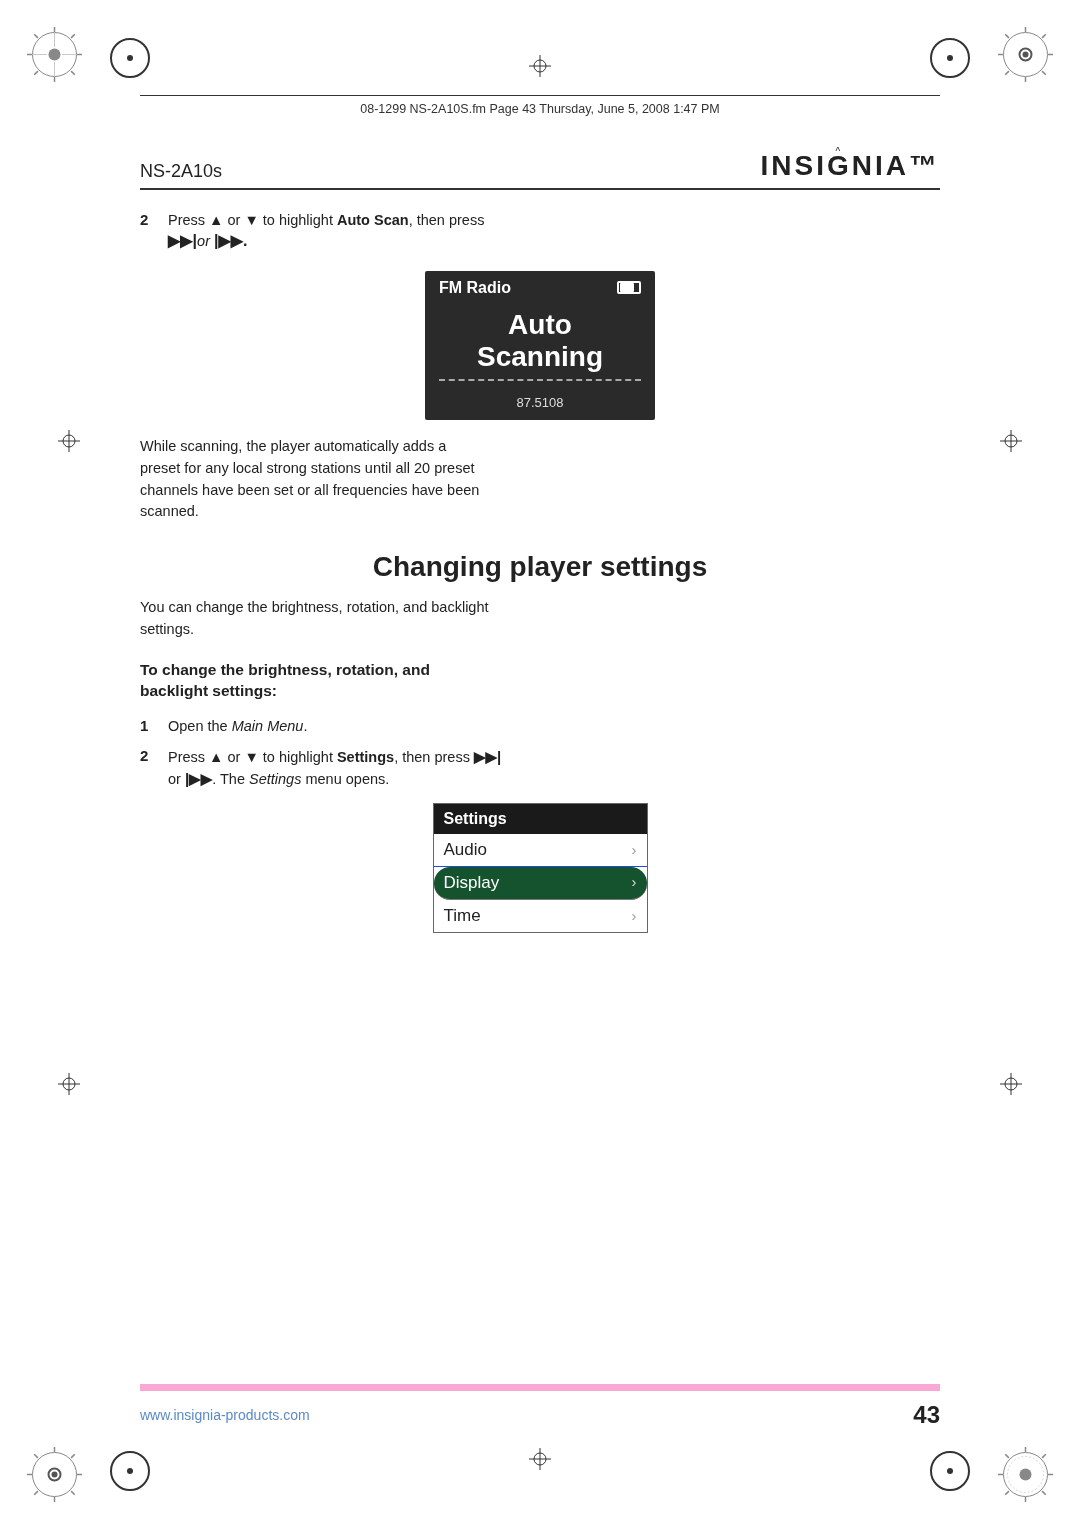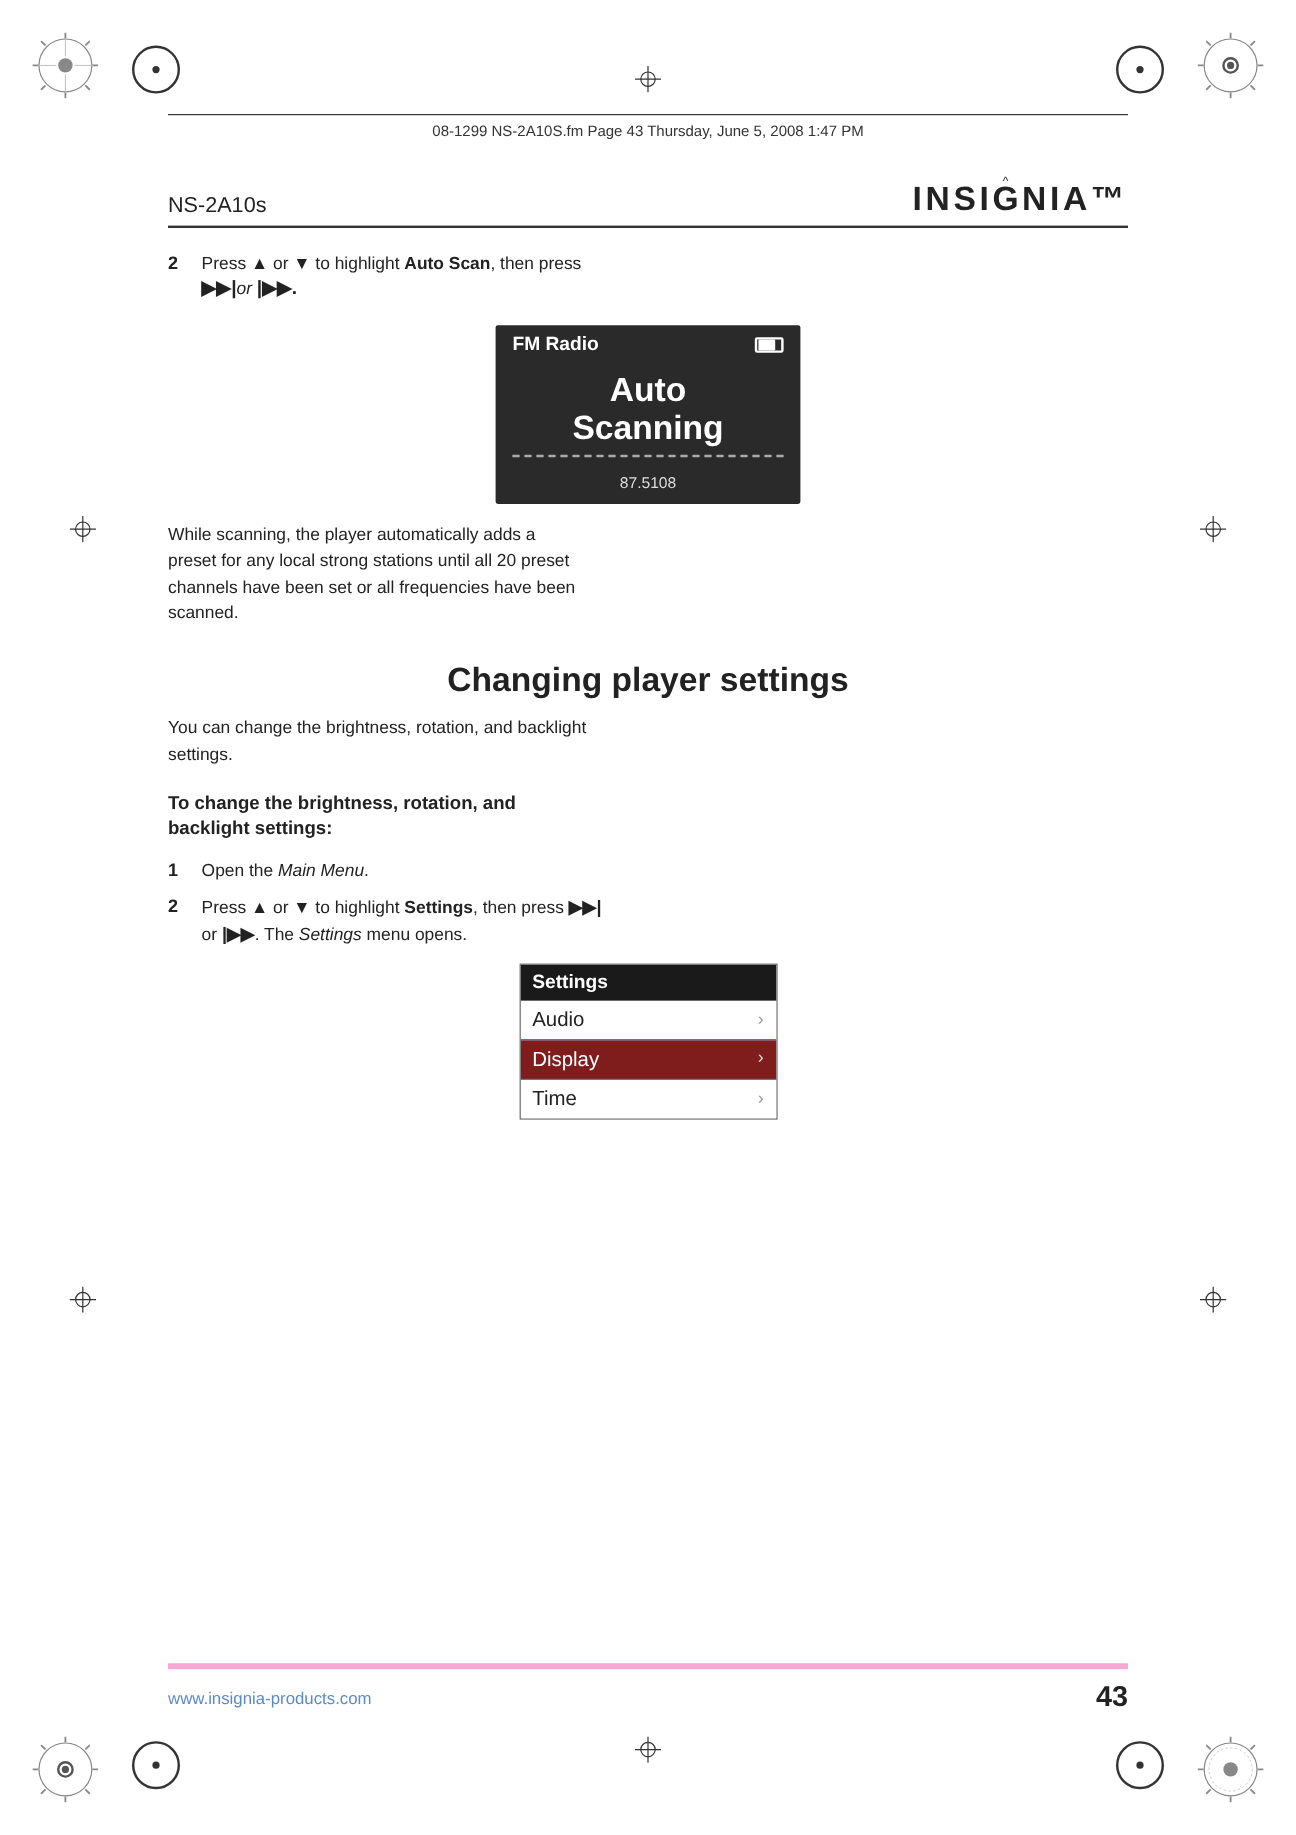--- a/index.html
+++ b/index.html
@@ -243,21 +243,21 @@
     <div class="step-row">
       <span class="step-number">2</span>
       <span class="step-text">
         Press ▲ or ▼ to highlight <strong>Auto Scan</strong>, then press<br>
         <span style="font-size:16px; font-weight:bold;">▶▶|</span><span style="font-style:italic;">or</span> <span style="font-size:16px; font-weight:bold;">|▶▶.</span>
       </span>
     </div>
   </div>
 
   <div style="display:flex; justify-content:center; margin-bottom:16px;">
-    <div style="background:#2a2a2a; color:#fff; width:254px; padding:8px 14px 10px 14px; border-radius:2px;">
+    <div style="background:#2a2a2a; color:#fff; width:230px; padding:8px 14px 10px 14px; border-radius:2px;">
       <div style="display:flex; justify-content:space-between; align-items:center; margin-bottom:2px;">
         <span style="font-size:16px; font-weight:bold;">FM Radio</span>
         <div style="display:flex; align-items:center; gap:2px;">
           <div style="width:24px; height:13px; border:2px solid #fff; border-radius:2px; padding:1px; display:inline-flex; align-items:center;">
             <div style="width:14px; height:9px; background:#fff; border-radius:1px;"></div>
           </div>
         </div>
       </div>
       <div style="text-align:center; padding:10px 0 8px 0;">
         <div style="font-size:28px; font-weight:bold; line-height:1.15;">Auto</div>
@@ -311,30 +311,30 @@
       <div style="display:flex; align-items:center; justify-content:space-between; background:#1a1a1a; color:#fff; padding:6px 10px;">
         <span style="font-size:16px; font-weight:bold;">Settings</span>
 
       </div>
 
       <div style="display:flex; align-items:center; justify-content:space-between; background:#ffffff; color:#222; padding:6px 10px; border-bottom:1px solid #1d4ed8;">
         <span style="font-size:17px;">Audio</span>
         <span style="font-size:15px; color:#999;">›</span>
       </div>
 
-      <div style="display:flex; align-items:flex-start; justify-content:space-between; background:#7f1d1d; color:#fff; padding:6px 10px; border-bottom:1px solid #777;">
+      <div style="display:flex; align-items:flex-start; justify-content:space-between; background:#14532d; color:#fff; padding:6px 10px; border-bottom:1px solid #777;border-radius:16px;">
         <span style="font-size:17px;">Display</span>
         <span style="font-size:15px; color:#ddd;">›</span>
       </div>
 
       <div style="display:flex; align-items:center; justify-content:space-between; background:#ffffff; color:#222; padding:6px 10px;">
         <span style="font-size:17px;">Time</span>
         <span style="font-size:15px; color:#999;">›</span>
       </div>
     </div>
   </div>
 
 </div>
 
-<div style="position:absolute; bottom:100px; left:140px; right:140px; display:flex; align-items:center; justify-content:space-between; border-top:5px solid #f9a8d4; padding-top:10px;">
+<div style="position:absolute; bottom:100px; left:140px; right:140px; display:flex; align-items:center; justify-content:space-between; border-top:7px solid #f9a8d4; padding-top:10px;">
   <a style="font-size:14px; color:#5b8ac7; text-decoration:none;">www.insignia-products.com</a>
   <span style="font-size:24px; font-weight:bold; color:#222;">43</span>
 </div>
 
 </body></html>

